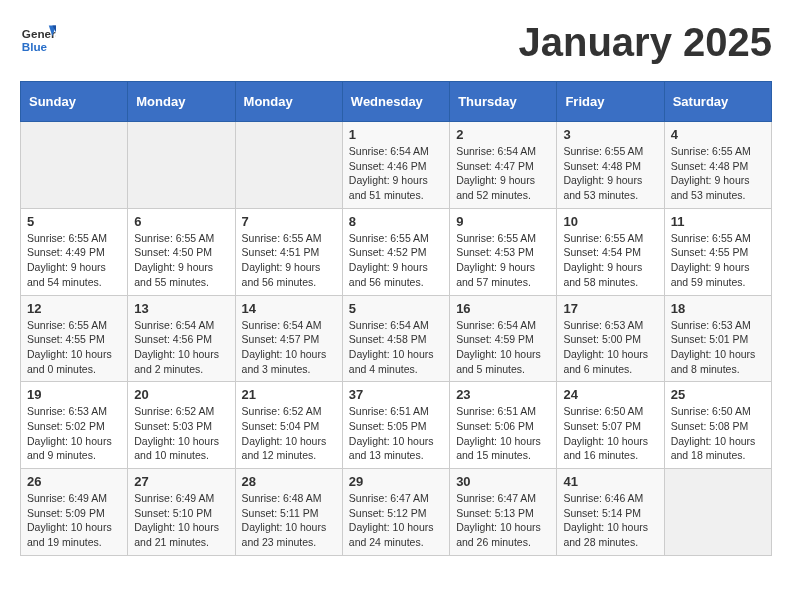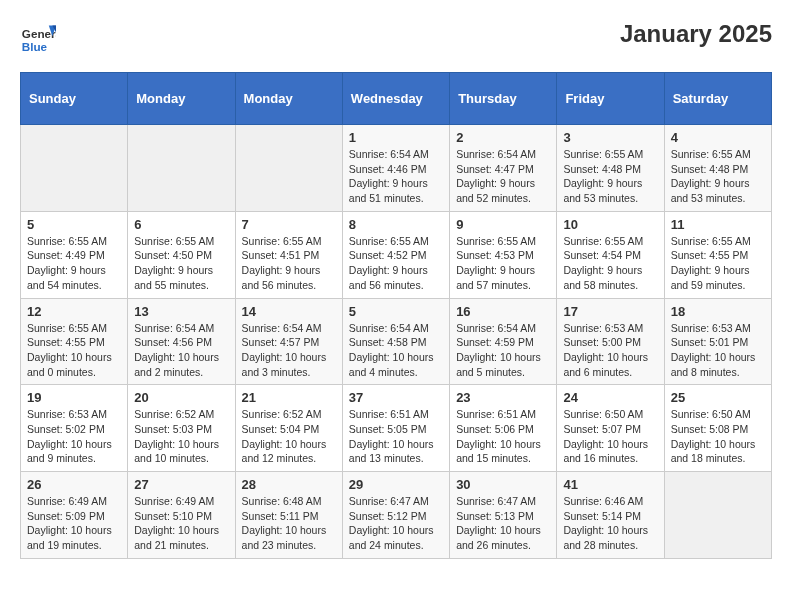--- a/index.html
+++ b/index.html
@@ -22,37 +22,37 @@
       gap: 6px;
     }
     .logo-icon {
       width: 36px;
       height: 36px;
     }
     .title-section {
       text-align: right;
     }
     .calendar-title {
-      font-size: 24px;
+      font-size: 40px;
       font-weight: bold;
       color: #333;
     }
     .calendar-subtitle {
       font-size: 16px;
       color: #555;
     }
     .calendar-table {
       width: 100%;
       border-collapse: collapse;
     }
     .calendar-table th {
       background-color: #3a6fc4;
       color: #fff;
       text-align: left;
-      padding: 18px 8px;
+      padding: 12px 8px;
       font-size: 13px;
       font-weight: bold;
       border: 1px solid #2a5fa8;
     }
     .calendar-table td {
       border: 1px solid #ccc;
       vertical-align: top;
       padding: 5px 6px;
       font-size: 11px;
       color: #333;

